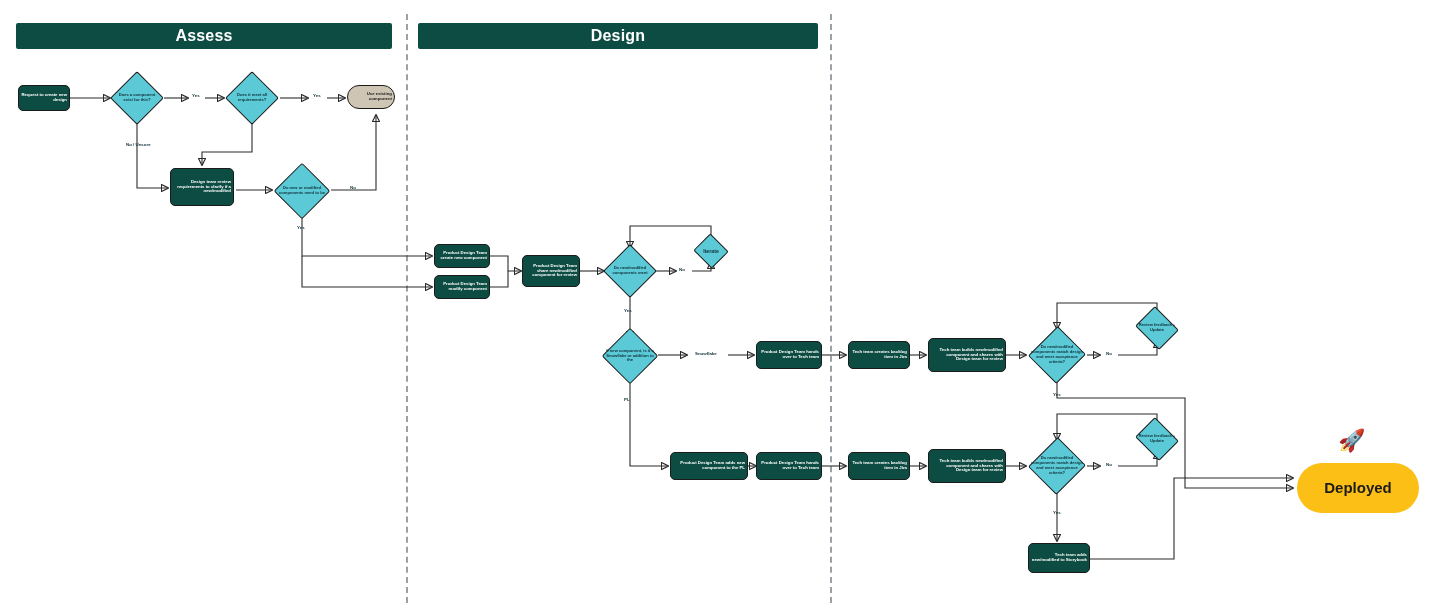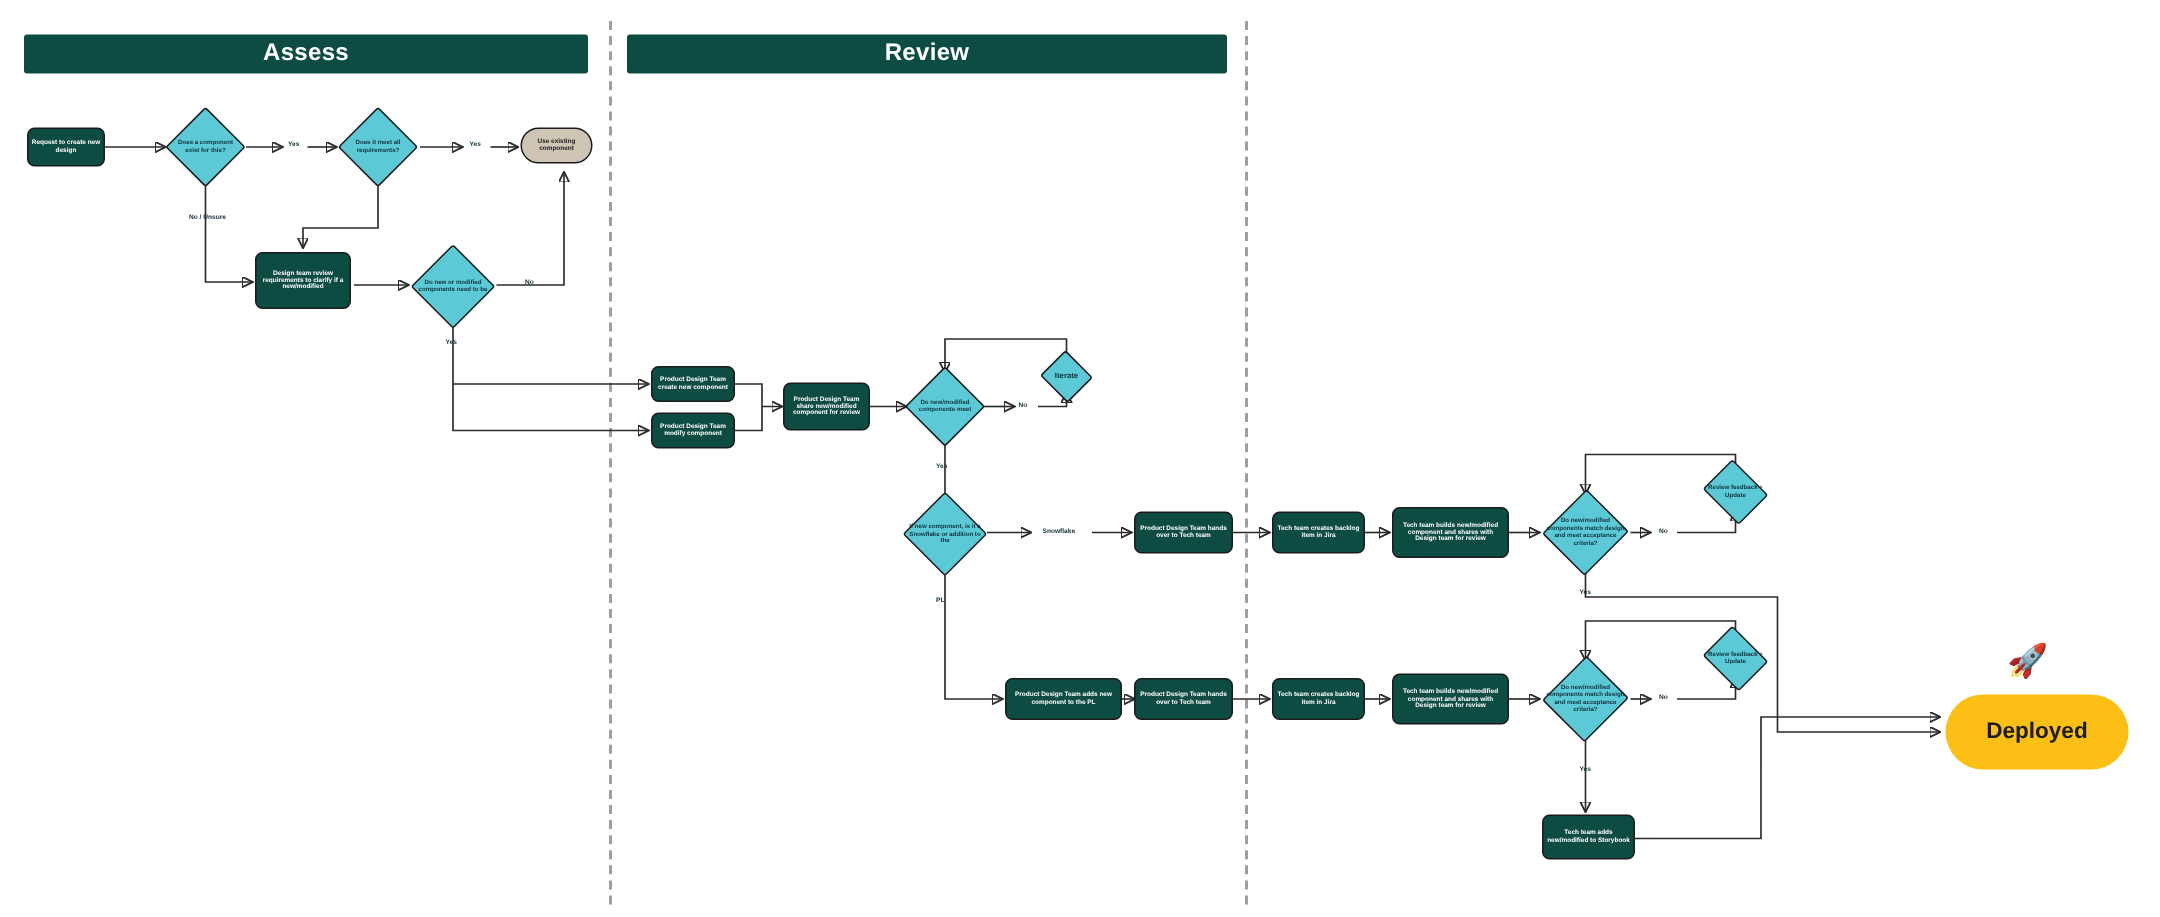--- a/index.html
+++ b/index.html
@@ -10,21 +10,21 @@
   .lane-header{
     position:absolute;height:26px;background:#0d4c42;border-radius:2px;
     display:flex;align-items:center;justify-content:center;
     color:#ffffff;font-weight:bold;font-size:16px;letter-spacing:.2px;
   }
   .lane-divider{position:absolute;top:14px;bottom:8px;width:0;
     border-left:2px dashed #9aa0a6;}
 
   
   .node{position:absolute;box-sizing:border-box;display:flex;
-        align-items:center;justify-content:center;text-align:center;
+        align-items:center;justify-content:center;text-align:right;
         line-height:1.15;}
   .proc{background:#0d4c42;color:#ffffff;border:1.2px solid #1b1b1b;
         border-radius:5px;font-size:4.3px;font-weight:bold;padding:2px;}
   .term{background:#cfc5b4;color:#1b1b1b;border:1.2px solid #1b1b1b;
         border-radius:999px;font-size:4.3px;font-weight:bold;padding:2px;}
   .deployed{background:#fbbf15;color:#1b1b1b;border:none;border-radius:999px;
         font-size:15px;font-weight:bold;}
 
   .dia-wrap{position:absolute;}
   .dia-shape{position:absolute;inset:0;background:#5cc9d7;
@@ -45,21 +45,21 @@
 </style>
 </head>
 <body>
 
 <div id="canvas">
 
   <div class="lane-header" style="left:16px;top:23px;width:376px;">
     <span>Assess</span>
   </div>
   <div class="lane-header" style="left:418px;top:23px;width:400px;">
-    <span>Review</span>
+    <span>Design</span>
   </div>
 
   <div class="lane-divider" style="left:406px;"></div>
   <div class="lane-divider" style="left:830px;"></div>
 
   <svg class="wires" xmlns="http://www.w3.org/2000/svg">
     <defs>
       <marker id="ah" markerWidth="7" markerHeight="7" refX="6" refY="3.2" orient="auto">
         <path d="M0,0 L6.5,3.2 L0,6.4 z" fill="#2b2b2b" stroke="none"></path>
       </marker>

